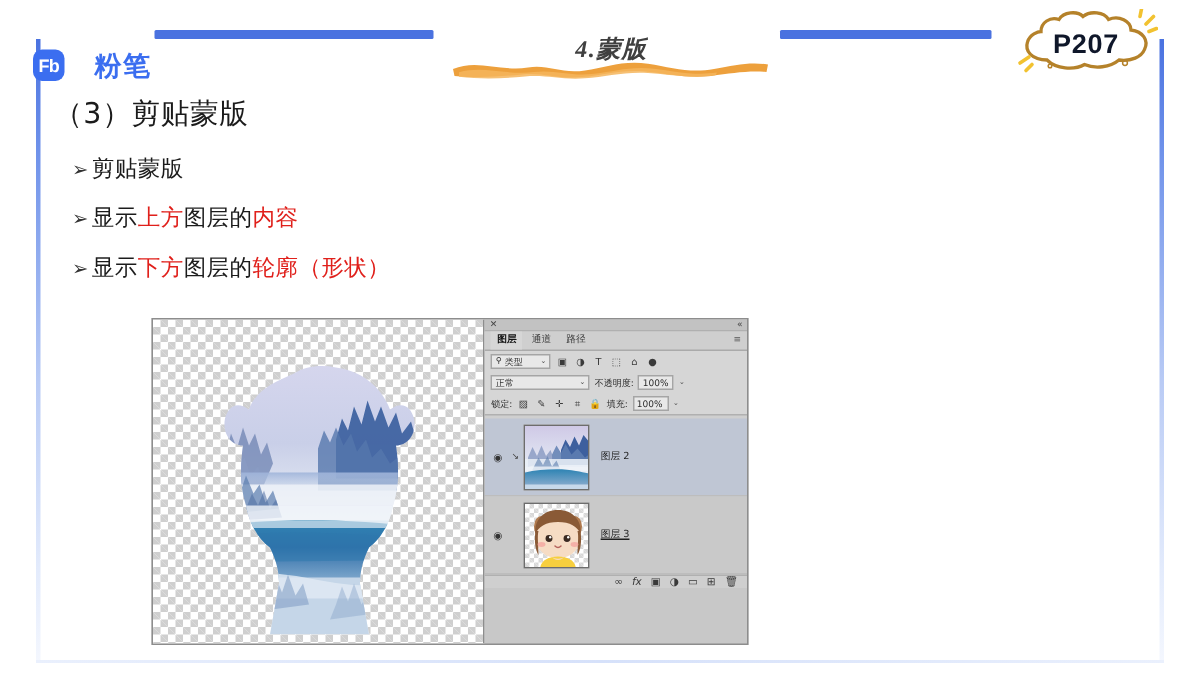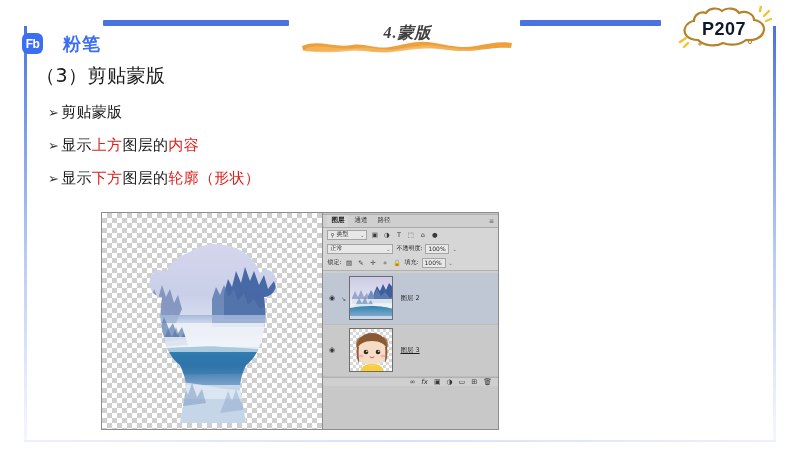--- a/index.html
+++ b/index.html
@@ -133,21 +133,20 @@
   }
 
   
   .ps-panel {
     width: 175px; height: 166px;
     background: #d6d6d6;
     display: flex; flex-direction: column;
     font-size: 6.5px;
     color: #2b2b2b;
     font-family: "DejaVu Sans", sans-serif;
-    justify-content: center;
   }
   .panel-titlebar {
     height: 11px; background: #c2c2c2;
     display: flex; align-items: center; justify-content: space-between;
     padding: 0 3px; border-bottom: 1px solid #b0b0b0;
     font-size: 6px; color: #444;
   }
   .panel-tabs {
     height: 14px; background: #cfcfcf;
     display: flex; align-items: flex-end; gap: 2px;

